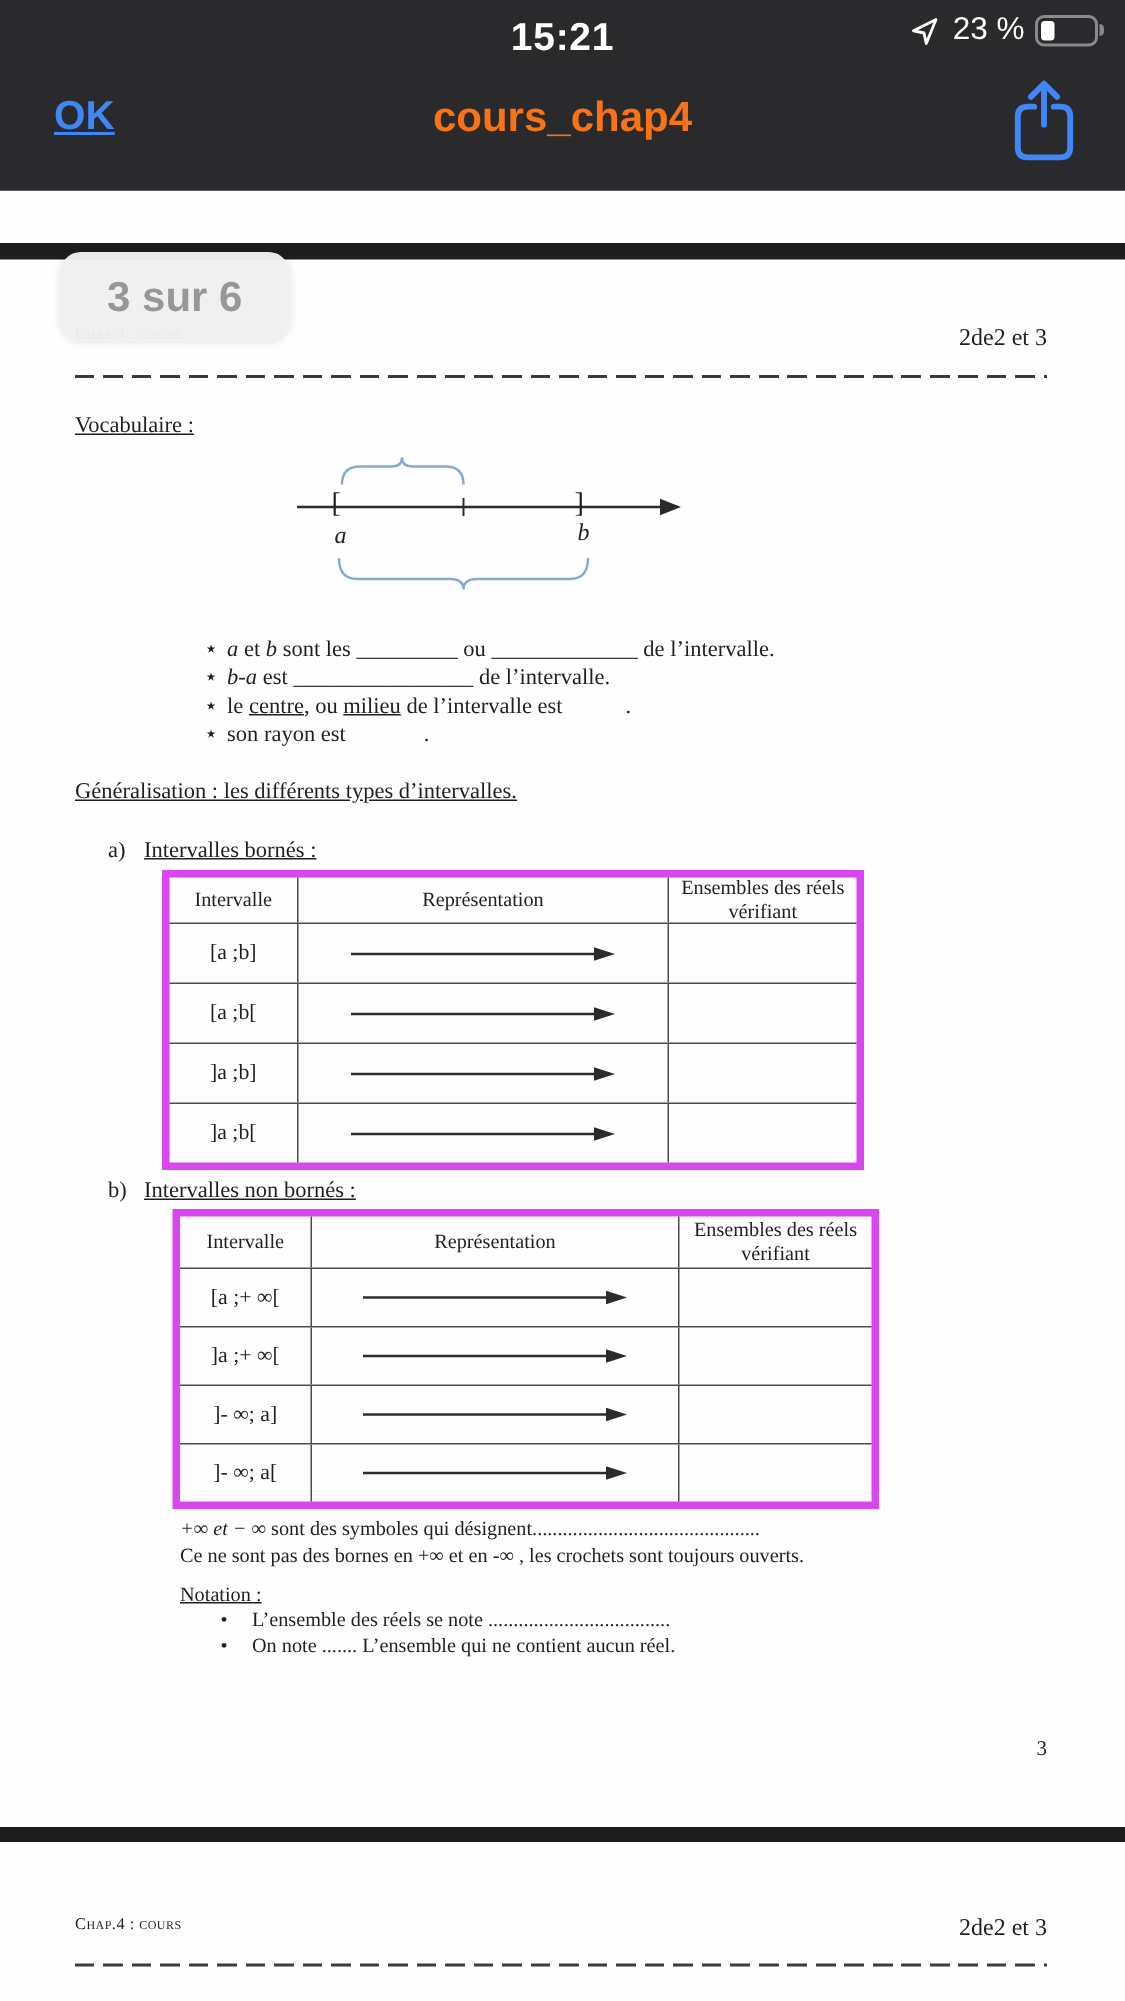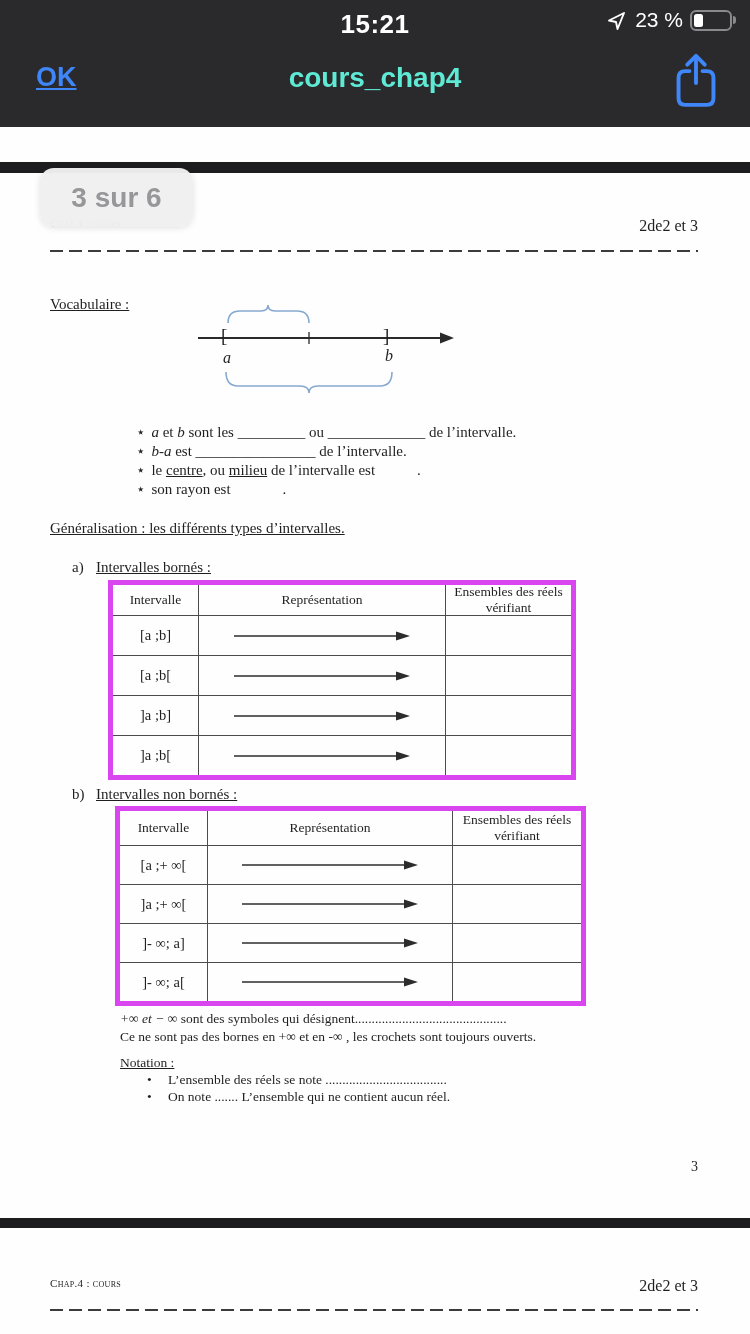--- a/index.html
+++ b/index.html
@@ -24,21 +24,21 @@
   .battery { position:relative; width:42px; height:21px; border:2px solid #8a8a8e;
              border-radius:6px; }
   .battery .fill { position:absolute; left:2px; top:2px; bottom:2px; width:9px;
                    background:#fff; border-radius:2.5px; }
   .battery-cap { width:3px; height:8px; background:#8a8a8e;
                  border-radius:0 3px 3px 0; margin-left:1px; }
   .nav-bar { position:absolute; left:0; top:44px; width:750px; height:83px; }
   .ok-btn { position:absolute; left:36px; top:18px; font-size:27px; font-weight:bold;
             color:#3f86f8; text-decoration:underline; cursor:pointer; }
   .doc-title { position:absolute; left:0; right:0; top:18px; text-align:center;
-               font-size:28px; font-weight:bold; color:#5eead4; }
+               font-size:28px; font-weight:bold; color:#f97316; }
   .share-btn { position:absolute; right:30px; top:6px; width:48px; height:64px;
                cursor:pointer; }
   
   .viewer { position:absolute; left:0; top:127px; width:750px; height:1207px;
             background:#1d1d1f; }
   .page-strip { position:absolute; left:0; top:0; width:750px; height:35px; background:#fefefe; }
   .page-gap1 { position:absolute; left:0; top:35px; width:750px; height:11px; background:#1d1d1f; }
   .page3 { position:absolute; left:0; top:46px; width:750px; height:1045px; background:#fefefe;
            color:#1f1f1f; font-family:"Liberation Serif","DejaVu Serif",serif; }
   .page-gap2 { position:absolute; left:0; top:1091px; width:750px; height:10px; background:#1d1d1f; }
@@ -129,21 +129,21 @@
 
     <div class="page-strip"></div>
     <div class="page-gap1"></div>
 
     <div class="page3">
 
       <div class="hdr-left" style="top:44px;">Chap.4 : cours</div>
       <div class="hdr-right" style="top:44px;">2de2 et 3</div>
       <div class="dashrule" style="top:77px;"></div>
 
-      <div class="small-head" style="top:103px;margin-top:20px;">Vocabulaire :</div>
+      <div class="small-head" style="top:103px;">Vocabulaire :</div>
 
       <div class="figure">
         <svg width="280" height="100" viewBox="0 0 280 100">
 
           <path d="M38,23 Q38,11 50,11 L71,11 Q78,11 78,5 Q78,11 85,11 L107,11 Q119,11 119,23" fill="none" stroke="#86a9cf" stroke-width="1.6"></path>
 
           <line x1="8" y1="38" x2="252" y2="38" stroke="#2a2a2a" stroke-width="1.8"></line>
           <polygon points="250,32.5 264,38 250,43.5" fill="#2a2a2a"></polygon>
 
           <line x1="119" y1="32" x2="119" y2="44" stroke="#2a2a2a" stroke-width="1.3"></line>

